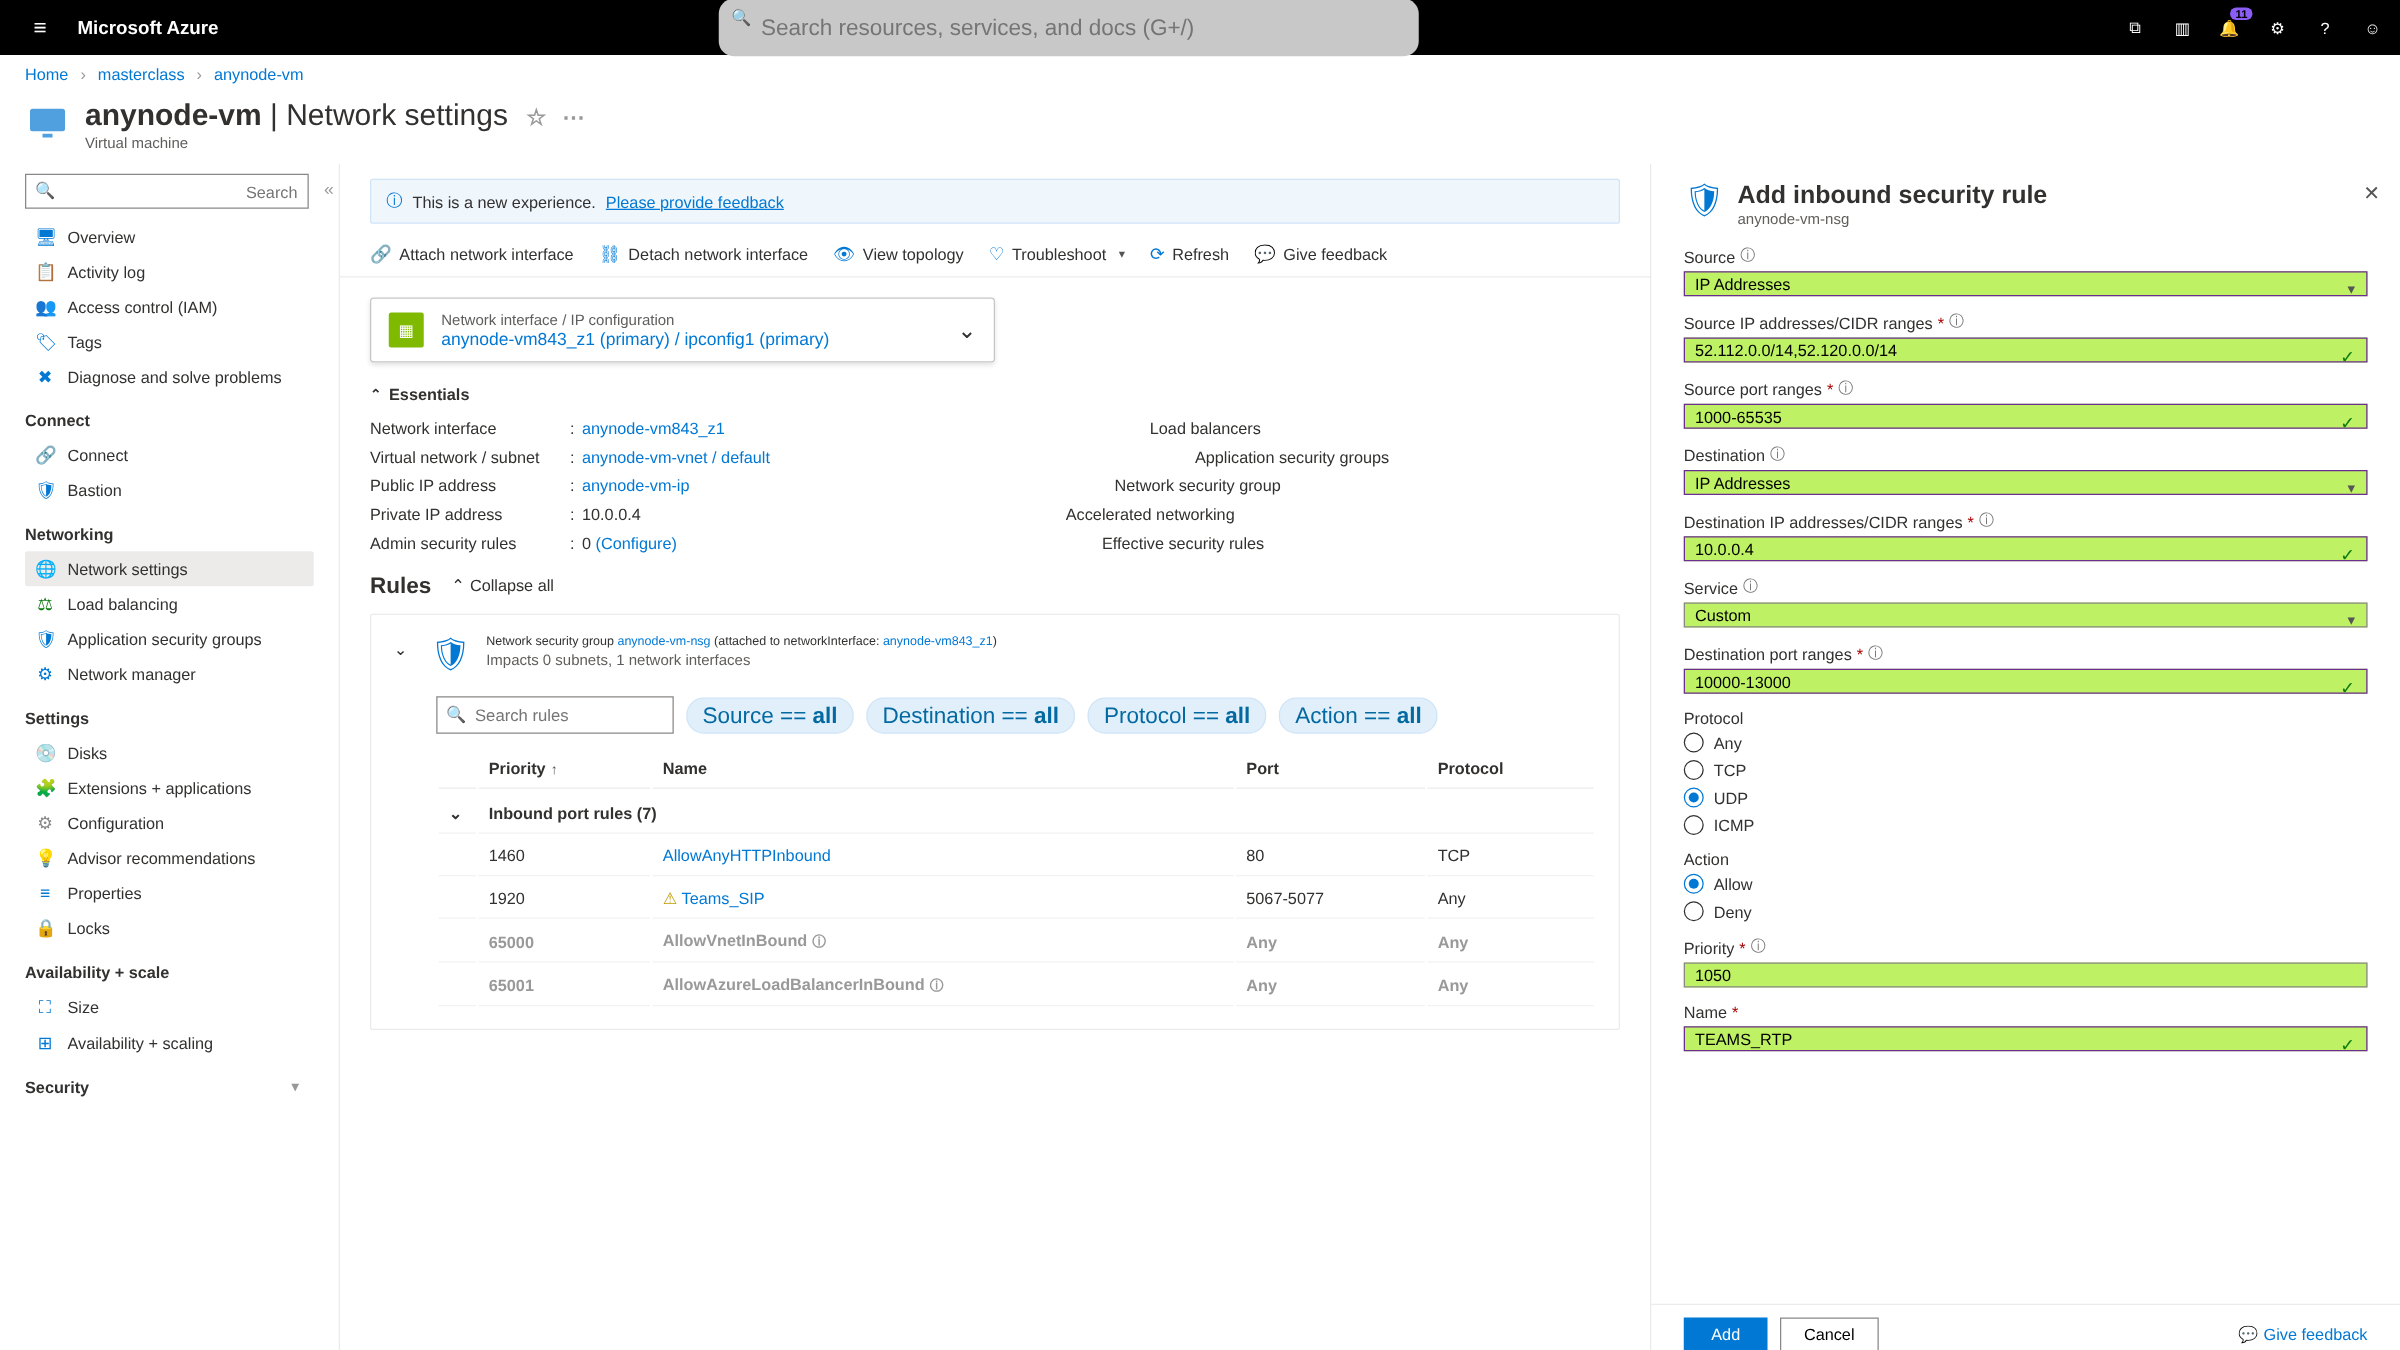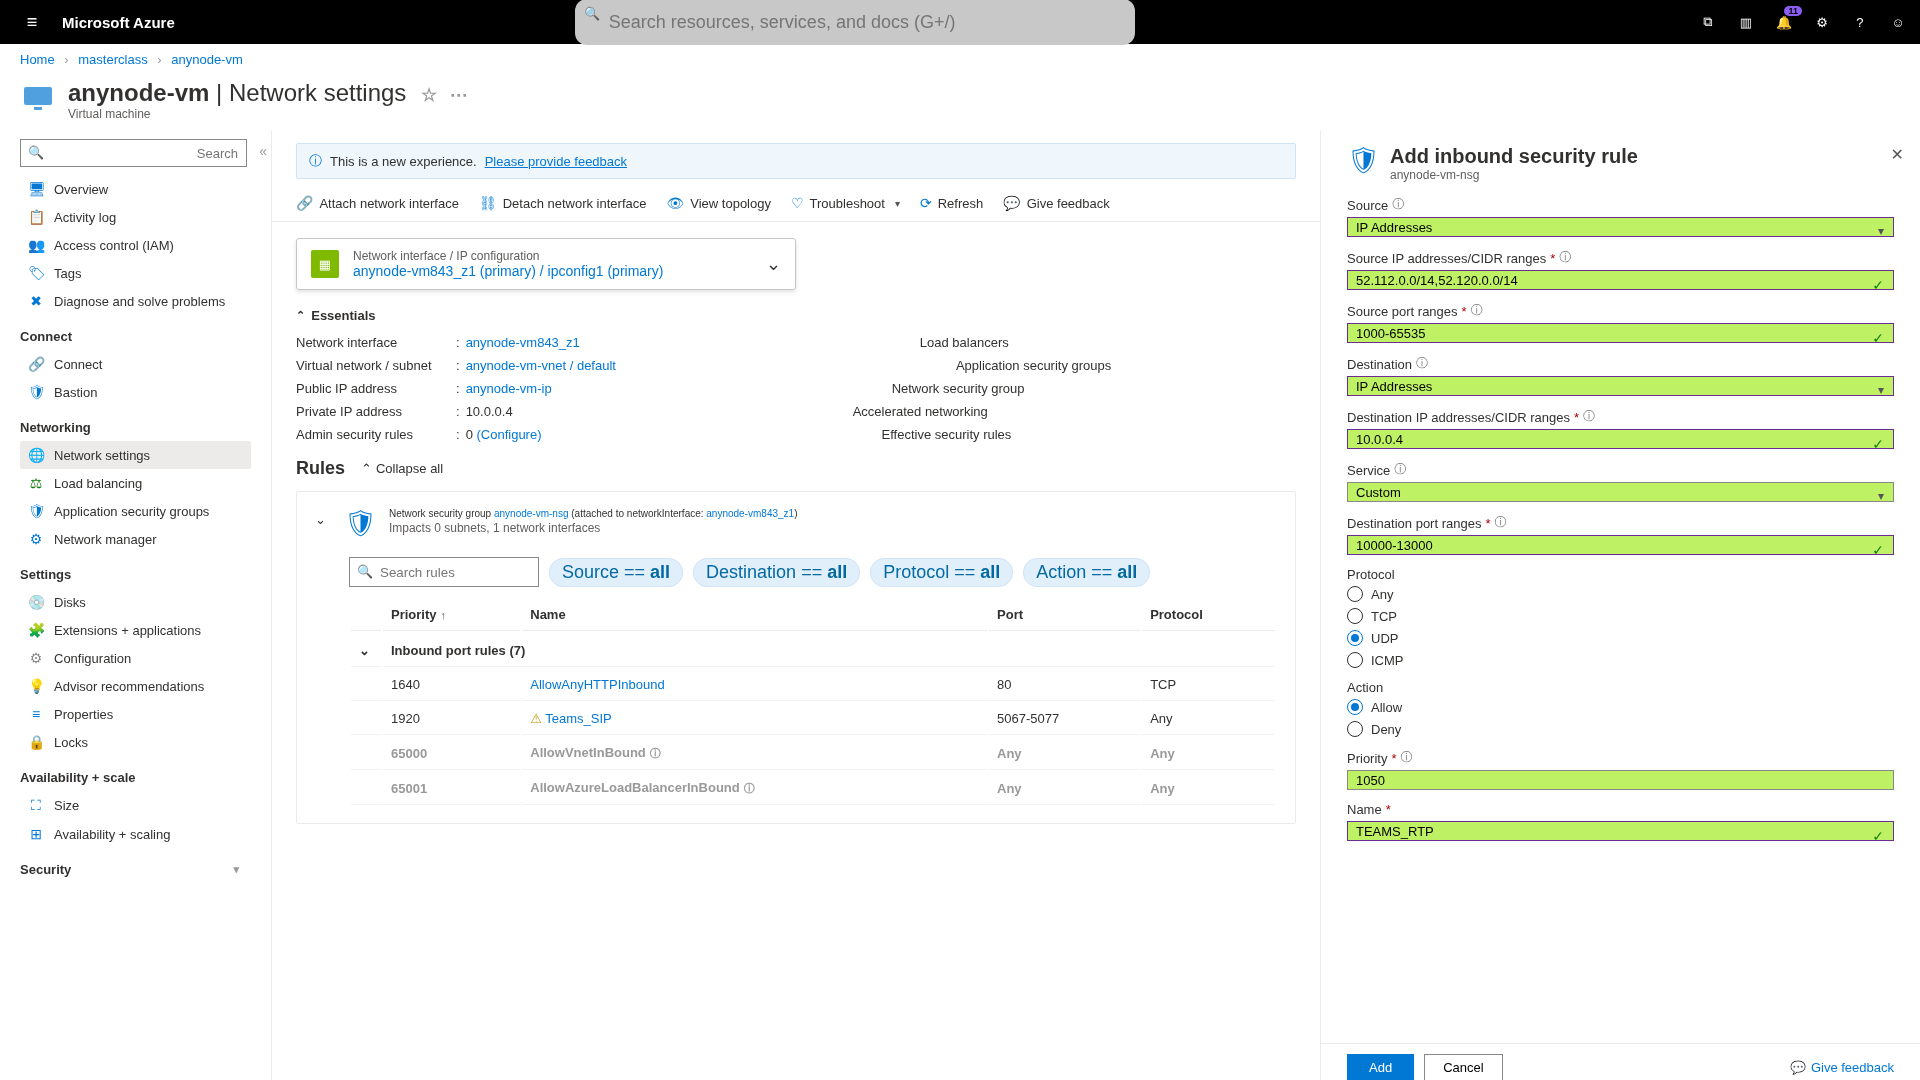--- a/index.html
+++ b/index.html
@@ -420,21 +420,21 @@
             <th>Protocol</th>
           </tr>
             </thead>
           <tbody id="rules-body">
             <tr class="group-row">
                 <td><span>⌄</span></td>
                 <td colspan="4">Inbound port rules (7)</td>
               </tr>
           <tr>
                 <td></td>
-                <td>1640</td>
+                <td>1460</td>
                 <td><a href="#">AllowAnyHTTPInbound</a></td>
                 <td>80</td>
                 <td>TCP</td>
               </tr>
               <tr>
                 <td></td>
                 <td>1920</td>
                 <td><span class="warn">⚠</span> <a href="#">Teams_SIP</a></td>
                 <td>5067-5077</td>
                 <td>Any</td>

